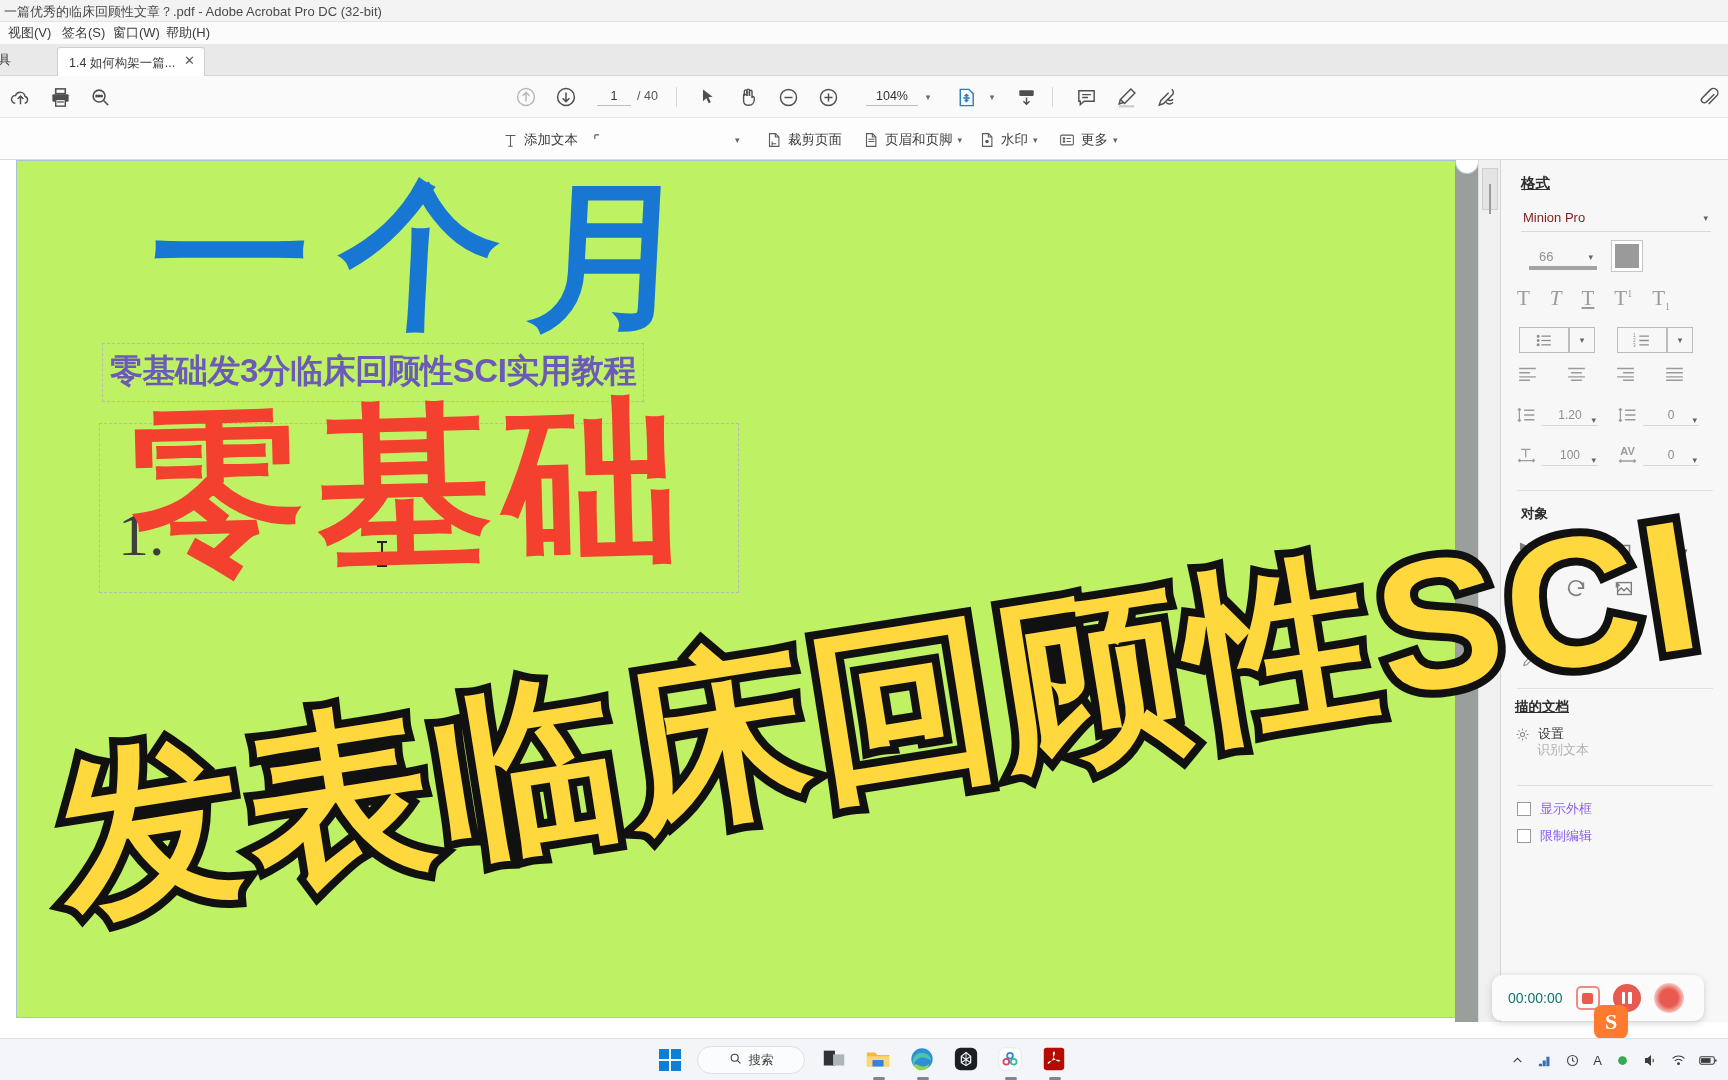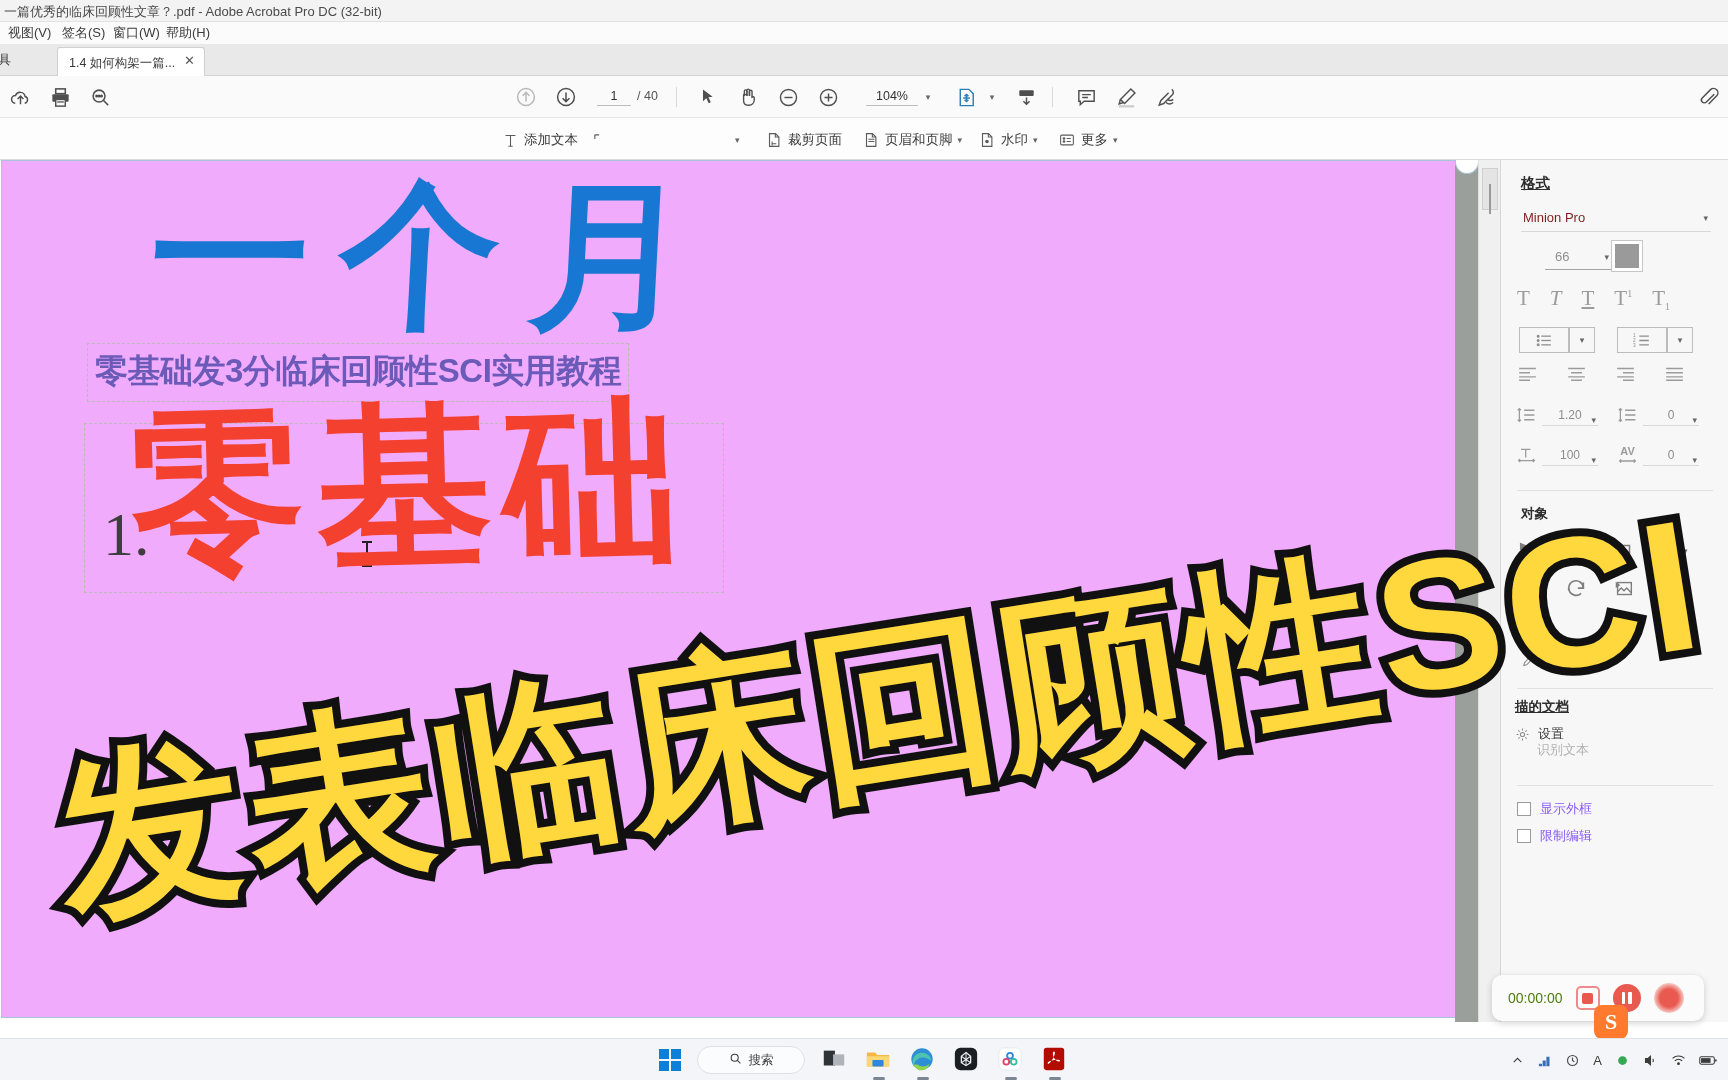--- a/index.html
+++ b/index.html
@@ -93,22 +93,22 @@
     font-size: 13.5px; color: #3c3c3c; white-space: nowrap; cursor: pointer;
   }
   .t2item .gl { color: #5b5b5b; display: inline-flex; }
 
   
   .docarea {
     position: absolute; left: 0; top: 160px; width: 1500px; height: 862px;
     background: #ffffff; overflow: hidden;
   }
   .page {
-    position: absolute; left: 1px; top: 0; width: 1466px; height: 858px;
-    background: #f0abfc; border: 1px solid #a8c4d8;
+    position: absolute; left: 16px; top: 0; width: 1466px; height: 858px;
+    background: #bef264; border: 1px solid #a8c4d8;
   }
   .pdf-heading {
     position: absolute; left: 85px; top: 182px;
     font-size: 33px; font-weight: bold; color: #6c5ab8;
     white-space: nowrap; letter-spacing: -0.5px;
     border: 1px dashed #b9b9b9; padding: 5px 7px 7px 7px;
   }
   .pdf-numbox {
     position: absolute; left: 82px; top: 262px; width: 640px; height: 170px;
     border: 1px dashed #b9b9b9;
@@ -158,22 +158,22 @@
   .rp-title {
     position: absolute; left: 20px; font-size: 14.5px; font-weight: bold; color: #2e2e2e;
   }
   .rp-fontrow {
     position: absolute; left: 20px; top: 46px; width: 190px; height: 26px;
     border-bottom: 1px solid #d8d8d8;
   }
   .rp-fontname { position: absolute; left: 2px; top: 4px; font-size: 13px; color: #7f1d1d; }
   .rp-fontcaret { position: absolute; right: 3px; top: 7px; }
   .rp-sizebox {
-    position: absolute; left: 44px; top: 86px; width: 68px; height: 24px;
-    border-bottom: 1px solid #a3a3a3;
+    position: absolute; left: 28px; top: 86px; width: 68px; height: 24px;
+    border-bottom: 4px solid #a3a3a3;
   }
   .rp-sizeval { position: absolute; left: 10px; top: 3px; font-size: 13px; color: #909090; }
   .rp-sizecaret { position: absolute; right: 4px; top: 6px; }
   .rp-swatch {
     position: absolute; left: 110px; top: 80px; width: 32px; height: 32px;
     border: 1px solid #c6c6c6; background: #fff; padding: 3px;
   }
   .rp-swatch i { display: block; width: 100%; height: 100%; background: #9a9a9a; }
 
   .rp-trow { position: absolute; left: 16px; display: flex; gap: 20px; }
@@ -236,21 +236,21 @@
     paint-order: stroke fill;
   }
 
   
   .recwidget {
     position: absolute; left: 1492px; top: 975px; width: 212px; height: 46px;
     background: #fbfbfb; border-radius: 10px;
     box-shadow: 0 2px 7px rgba(0,0,0,0.18);
     display: flex; align-items: center; gap: 13px; padding-left: 16px;
   }
-  .rec-time { font-size: 14px; color: #4d7c0f; font-family: "Liberation Sans", sans-serif; }
+  .rec-time { font-size: 14px; color: #0f766e; font-family: "Liberation Sans", sans-serif; }
   .rec-stop {
     width: 24px; height: 24px; border: 2px solid #f08a8a; border-radius: 5px;
     display: flex; align-items: center; justify-content: center; cursor: pointer;
   }
   .rec-stop i { width: 11px; height: 11px; background: #e8594f; border-radius: 2px; }
   .rec-pause {
     width: 28px; height: 28px; border-radius: 50%; background: #e8594f;
     display: flex; align-items: center; justify-content: center; gap: 3px; cursor: pointer;
   }
   .rec-pause i { width: 3.5px; height: 12px; background: #fff; border-radius: 1px; }

